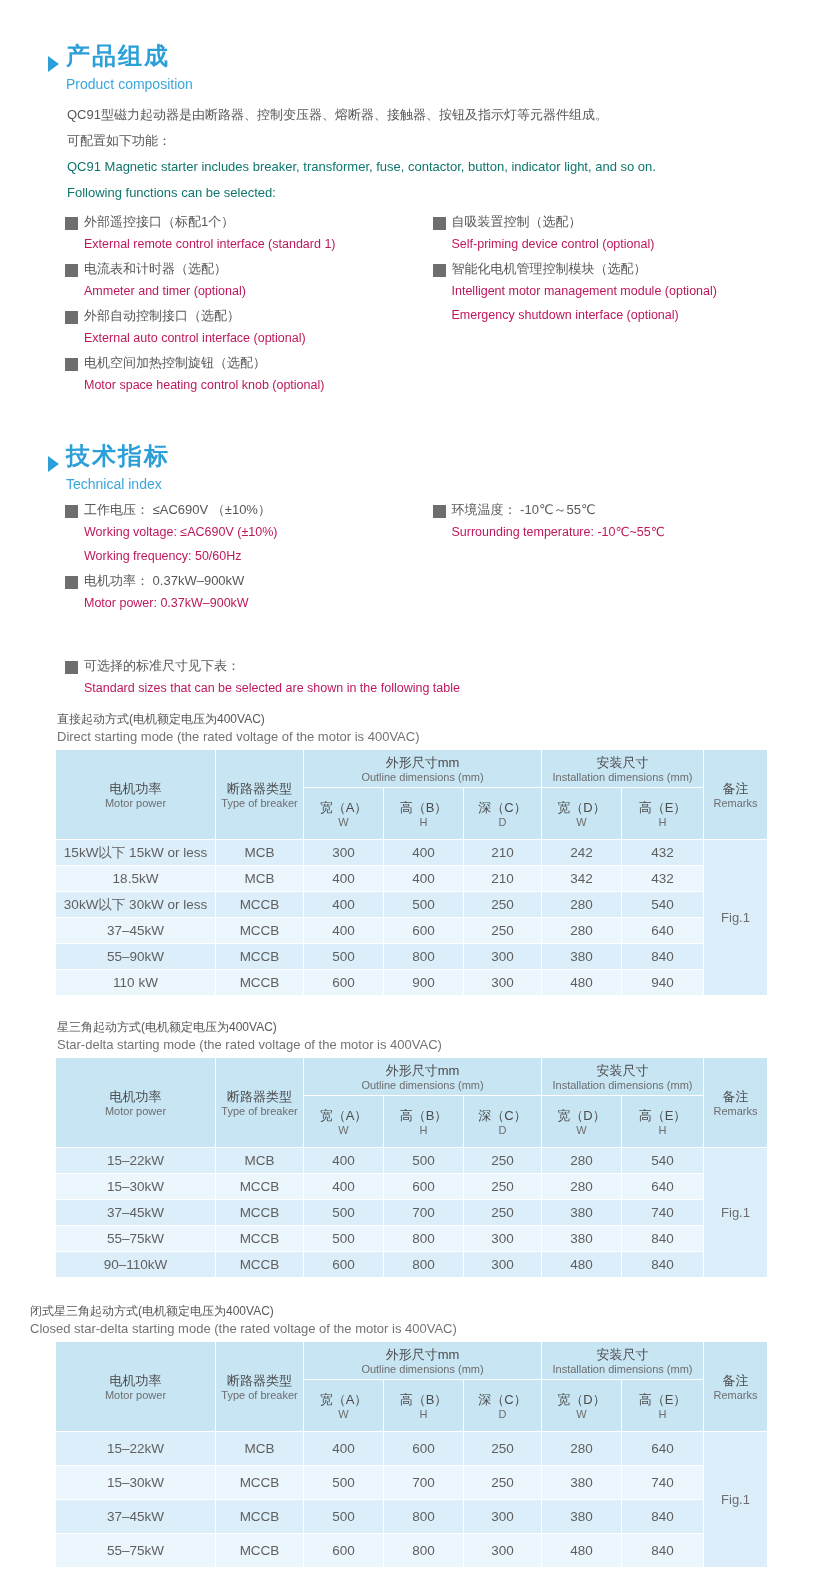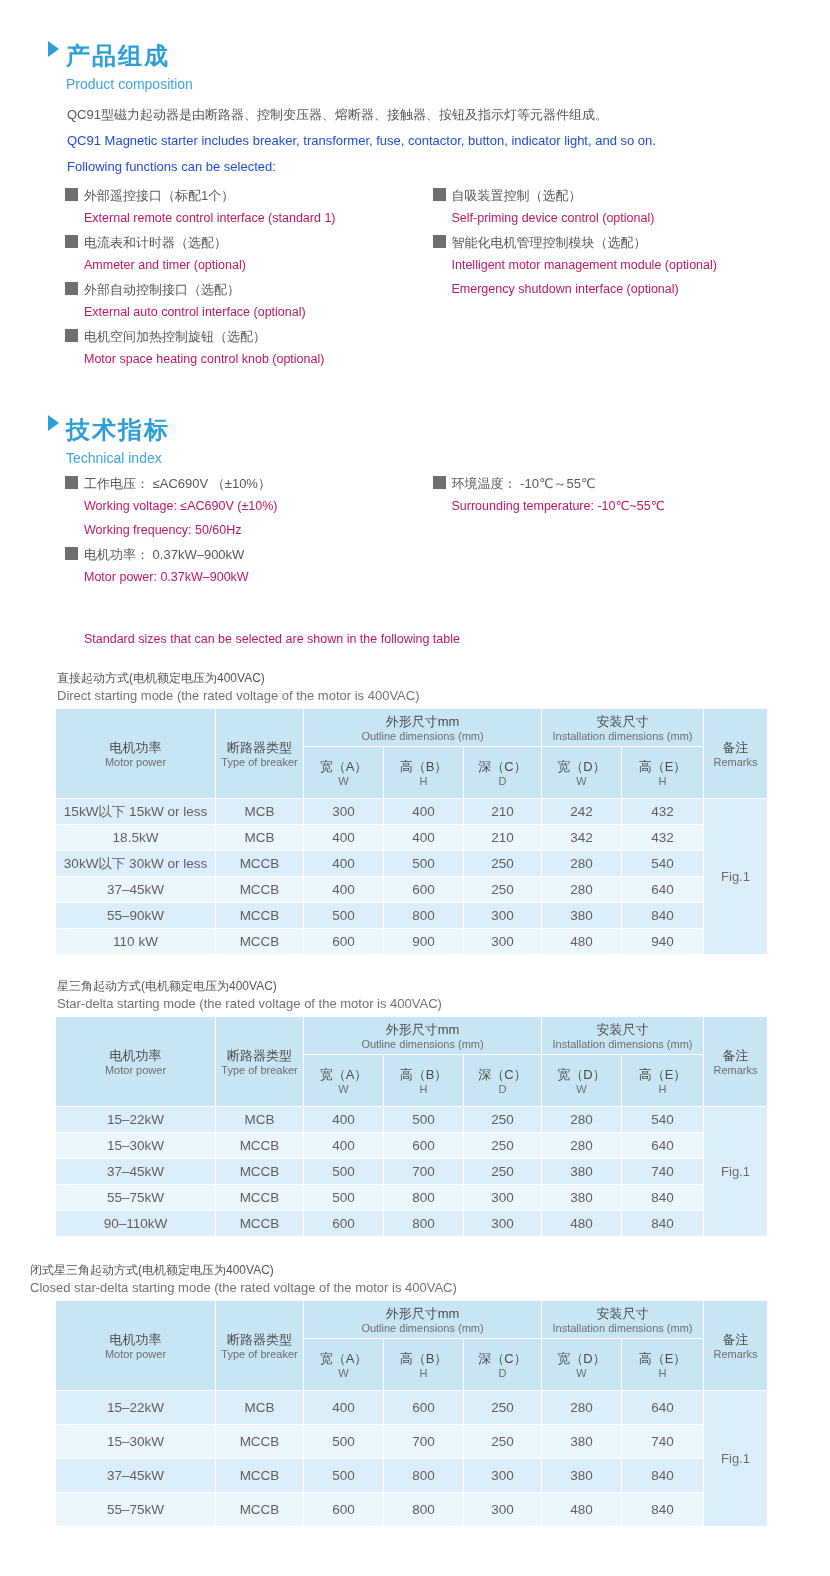--- a/index.html
+++ b/index.html
@@ -1,43 +1,43 @@
 <!DOCTYPE html>
 <html><head>
 <meta charset="utf-8">
 <style>
   *{margin:0;padding:0;box-sizing:border-box}
   html,body{background:#fff}
   body{width:830px;height:1576px;font-family:"Liberation Sans","DejaVu Sans",sans-serif;color:#595757;overflow:hidden}
   .page{padding:40px 30px 0 48px}
 
-  .sec-head{display:flex;align-items:flex-start;gap:7px}
+  .sec-head{display:flex;align-items:flex-end;gap:7px}
   .tri{width:0;height:0;border-left:11px solid #2c9fd8;border-top:8px solid transparent;border-bottom:8px solid transparent;margin-top:1px}
   .sec-title{font-size:24px;color:#2c9fd8;font-weight:600;letter-spacing:2px}
   .sec-sub{font-size:14px;color:#3ba6db;margin:4px 0 0 18px}
 
   .intro{margin:15px 0 0 19px;font-size:13px}
   .intro p{margin-bottom:11px;line-height:15px}
   .zh-text{color:#595757}
-  .en-text{color:#1d4ed8}
+  .en-text{color:#0f766e}
 
   .feature-cols{display:flex;margin:14px 0 0 17px}
   .fcol{width:383px}
   .feat{margin-bottom:9px}
-  .feat-zh{font-size:13px;color:#595757;display:flex;align-items:flex-start;gap:6px;line-height:16px}
+  .feat-zh{font-size:13px;color:#595757;display:flex;align-items:flex-end;gap:6px;line-height:16px}
   .sq{width:13px;height:13px;background:#6e6e6e;flex:none}
   .feat-en{font-size:12.5px;color:#be185d;margin:7px 0 0 19px;line-height:15px}
 
   .sec2{margin-top:38px}
   .specs{margin-top:10px}
 
   #standard-note{margin:38px 0 0 17px}
 
   .tblock{margin-left:7px}
-  .tblock-1{margin-top:24px}
+  .tblock-1{margin-top:16px}
   .tblock-2{margin-top:24px}
   .tblock-3{margin-top:26px}
   .tbl-caption{margin-left:2px;font-size:12px;line-height:15px}
   .tbl-caption .cap-en{font-size:13px;color:#737373;margin-top:3px;line-height:14px}
   .outdent{margin-left:-25px}
 
   table.spec{border-collapse:collapse;table-layout:fixed;width:712px;margin-top:5px}
   .spec th,.spec td{border:1px solid #fff;text-align:center;vertical-align:middle;overflow:hidden}
   .spec thead th{background:#c8e5f4;font-weight:normal;padding:2px 1px}
   .spec thead th .zh{font-size:13px;color:#4c4c4c;line-height:17px}
@@ -56,20 +56,21 @@
 <div class="page">
 
   <section>
     <div class="sec-head">
       <span class="tri"></span>
       <span class="sec-title">产品组成</span>
     </div>
     <div class="sec-sub">Product composition</div>
     <div class="intro">
       <p class="zh-text">QC91型磁力起动器是由断路器、控制变压器、熔断器、接触器、按钮及指示灯等元器件组成。</p>
+      <p class="zh-text">可配置如下功能：</p>
       <p class="en-text">QC91 Magnetic starter includes breaker, transformer, fuse, contactor, button, indicator light, and so on.</p>
       <p class="en-text">Following functions can be selected:</p>
     </div>
     <div class="feature-cols">
       <div class="fcol" id="features-left">
           <div class="feat">
             <div class="feat-zh">
               <span class="sq"></span>
               <span>外部遥控接口（标配1个）</span>
             </div>
@@ -152,20 +153,24 @@
               <span>环境温度： -10℃～55℃</span>
             </div>
             <div class="feat-en">Surrounding temperature: -10℃~55℃</div>
           </div>
         </div>
     </div>
   </section>
 
   <div id="standard-note">
       <div class="feat">
+        <div class="feat-zh">
+          <span class="sq"></span>
+          <span>可选择的标准尺寸见下表：</span>
+        </div>
         <div class="feat-en">Standard sizes that can be selected are shown in the following table</div>
       </div>
     </div>
 
   <div class="tblock tblock-1">
     <div class="tbl-caption">
       <div class="zh-text">直接起动方式(电机额定电压为400VAC)</div>
       <div class="cap-en">Direct starting mode (the rated voltage of the motor is 400VAC)</div>
     </div>
     <table class="spec">

